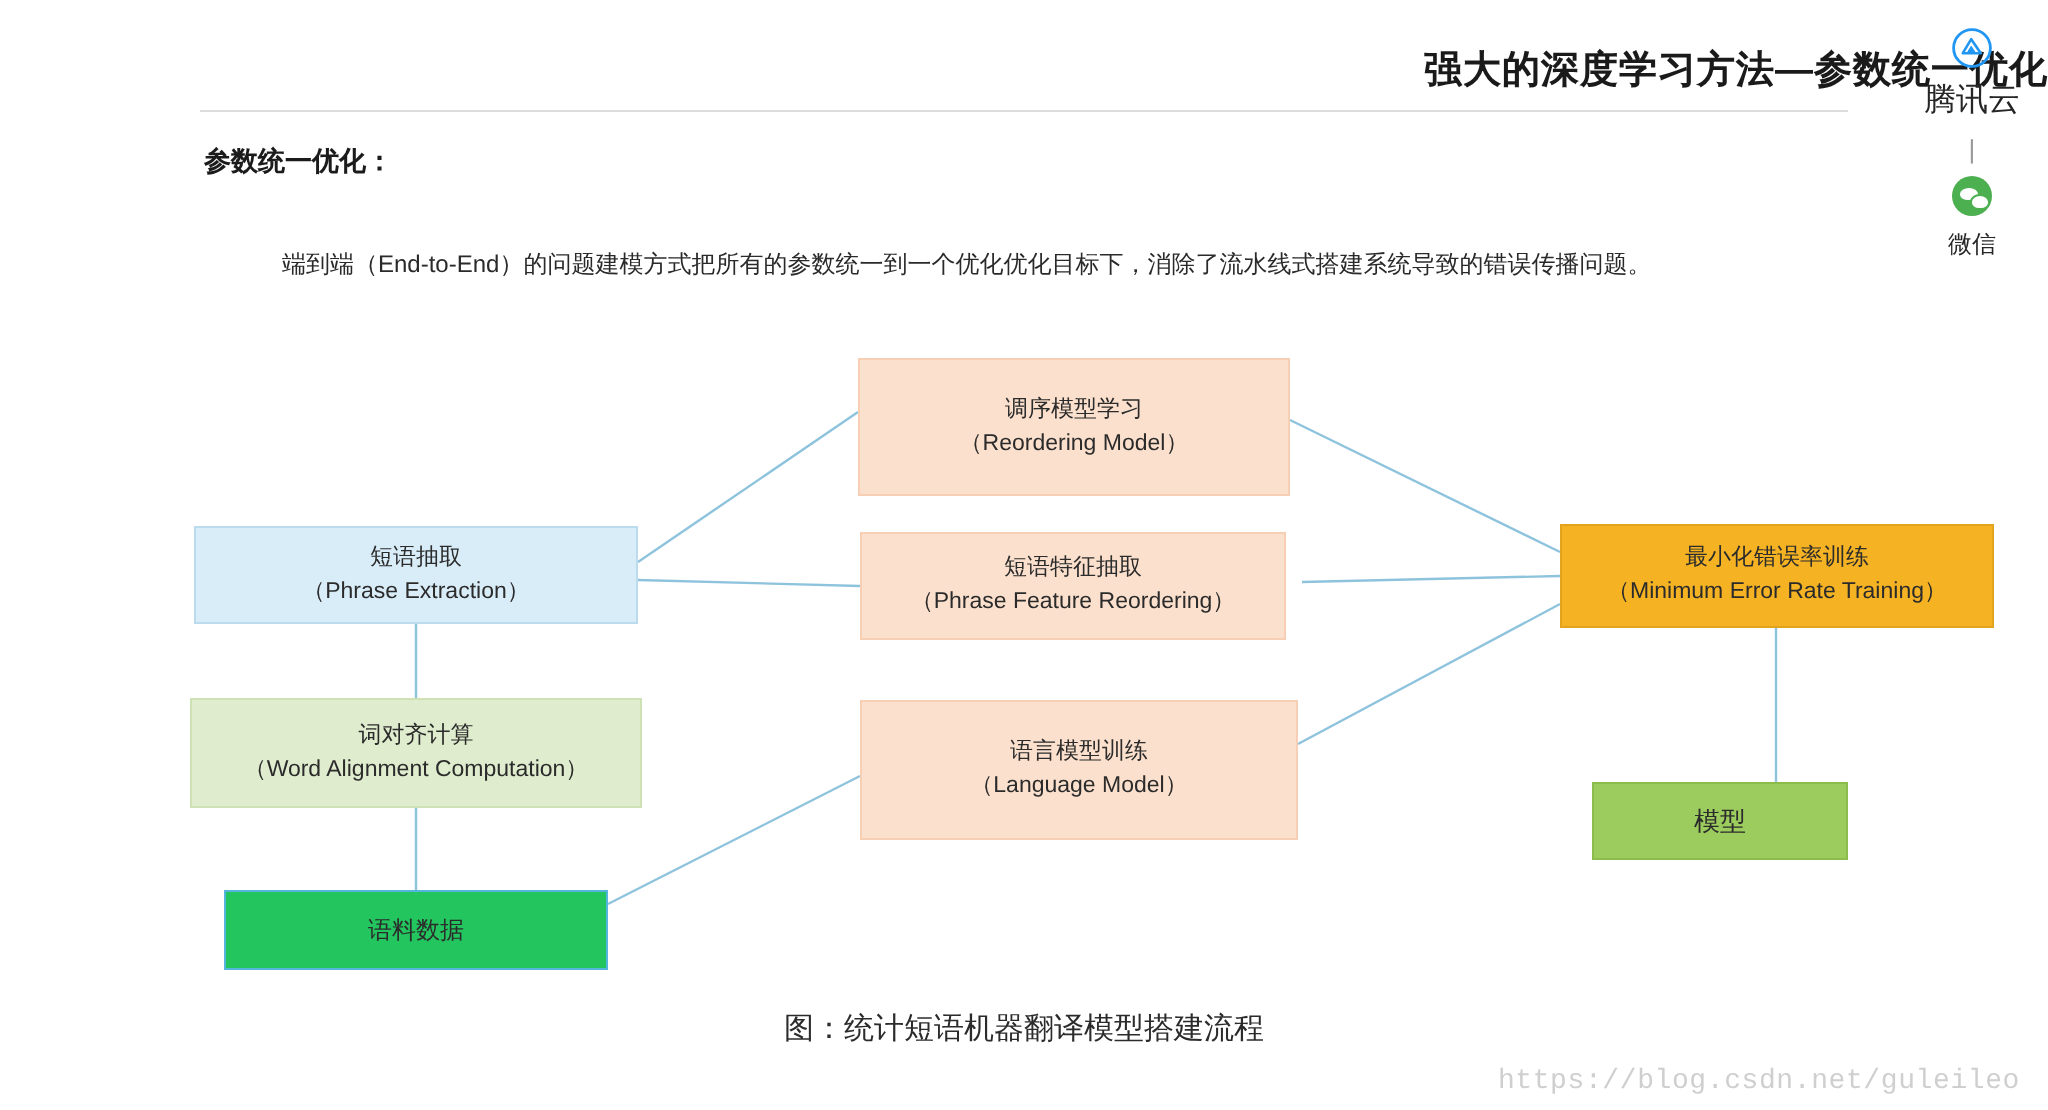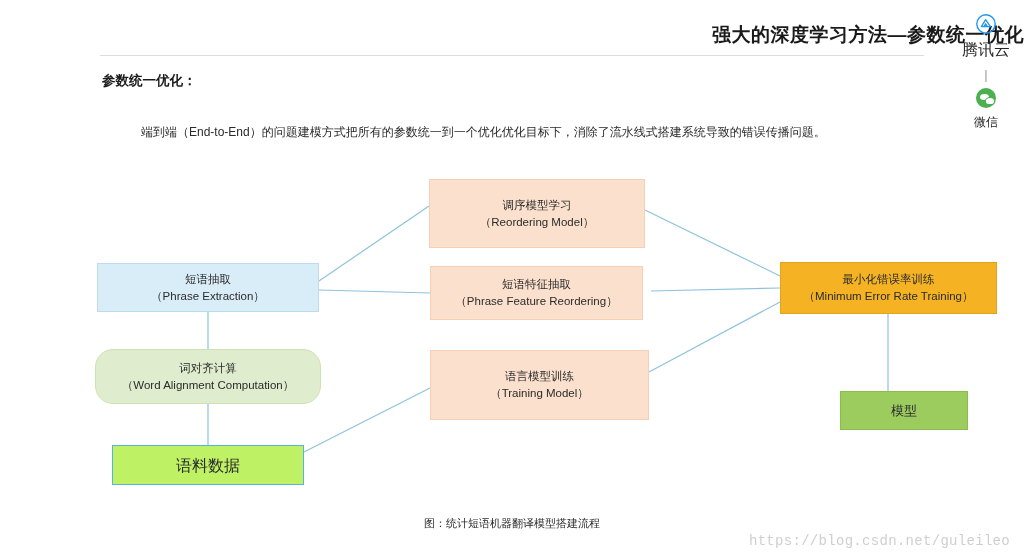--- a/index.html
+++ b/index.html
@@ -149,27 +149,26 @@
 
   .n-phrase-extraction {
     left: 97px; top: 113px; width: 222px; height: 49px;
     background: #d9edf8;
     border-color: #bcdcee;
   }
   .n-word-align {
     left: 95px; top: 199px; width: 226px; height: 55px;
     background: #dfeccd;
     border-color: #cfe2b6;
-    border-radius: 18px;
   }
   .n-corpus {
     left: 112px; top: 295px; width: 192px; height: 40px;
-    background: #bef264;
+    background: #22c55e;
     border-color: #55b5da;
-    font-size: 16px;
+    font-size: 12px;
   }
   .n-reorder {
     left: 429px; top: 29px; width: 216px; height: 69px;
     background: #fbe0cd;
     border-color: #f6cfb4;
   }
   .n-phrase-feature {
     left: 430px; top: 116px; width: 213px; height: 54px;
     background: #fbe0cd;
     border-color: #f6cfb4;
@@ -179,33 +178,33 @@
     background: #fbe0cd;
     border-color: #f6cfb4;
   }
   .n-mert {
     left: 780px; top: 112px; width: 217px; height: 52px;
     background: #f5b324;
     border-color: #e2a41c;
     align-items: center;
   }
   .n-model {
-    left: 840px; top: 241px; width: 128px; height: 39px;
+    left: 796px; top: 241px; width: 128px; height: 39px;
     background: #9ccb5e;
     border-color: #8bbc4c;
     font-size: 13px;
   }
 
   #figure-caption {
     position: absolute;
     left: 0;
-    top: 516px;
+    top: 505px;
     width: 1024px;
     text-align: center;
-    font-size: 11px;
+    font-size: 15px;
     color: #2b2b2b;
   }
   #watermark {
     position: absolute;
     right: 14px;
     bottom: 6px;
     font-family: "Liberation Mono", monospace;
     font-size: 14px;
     color: #cfcfcf;
     letter-spacing: 0.3px;
@@ -281,21 +280,21 @@
       <span class="en">（Reordering Model）</span>
     </div>
 
     <div class="node n-phrase-feature">
       <span class="cn">短语特征抽取</span>
       <span class="en">（Phrase Feature Reordering）</span>
     </div>
 
     <div class="node n-language-model">
       <span class="cn">语言模型训练</span>
-      <span class="en">（Training Model）</span>
+      <span class="en">（Language Model）</span>
     </div>
 
     <div class="node n-mert">
       <span class="cn">最小化错误率训练</span>
       <span class="en">（Minimum Error Rate Training）</span>
     </div>
 
     <div class="node n-model">
       <span class="cn">模型</span>
     </div>

